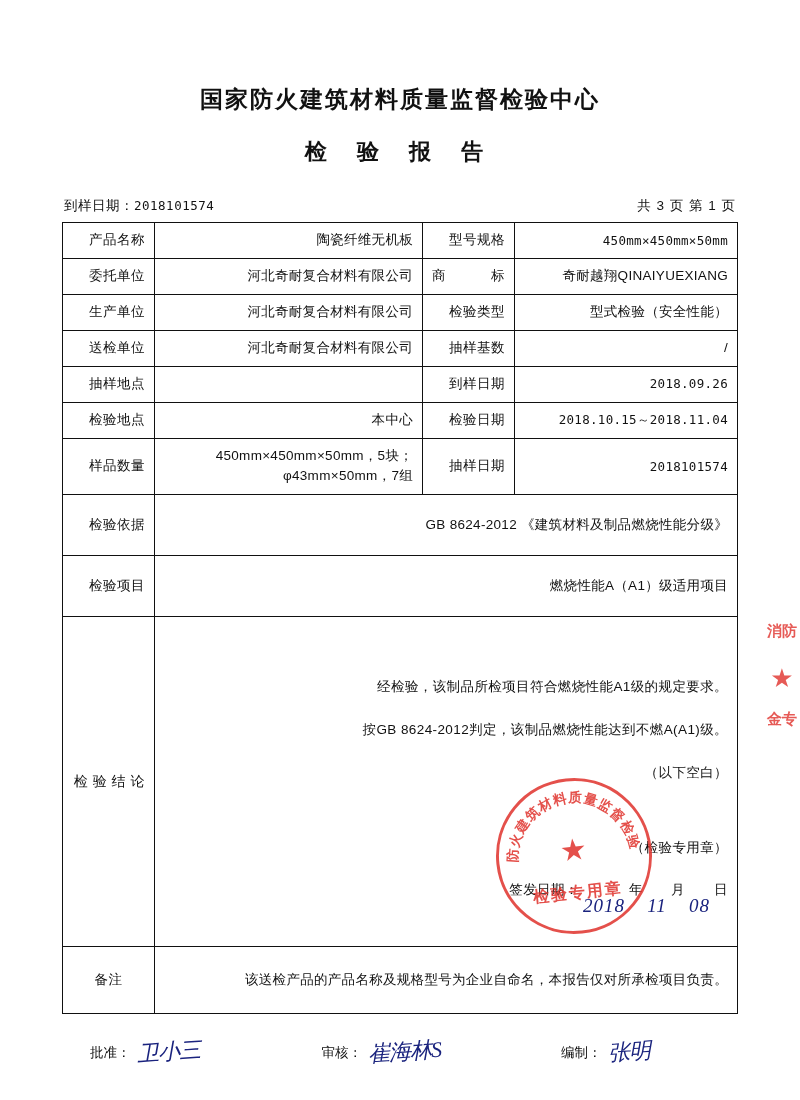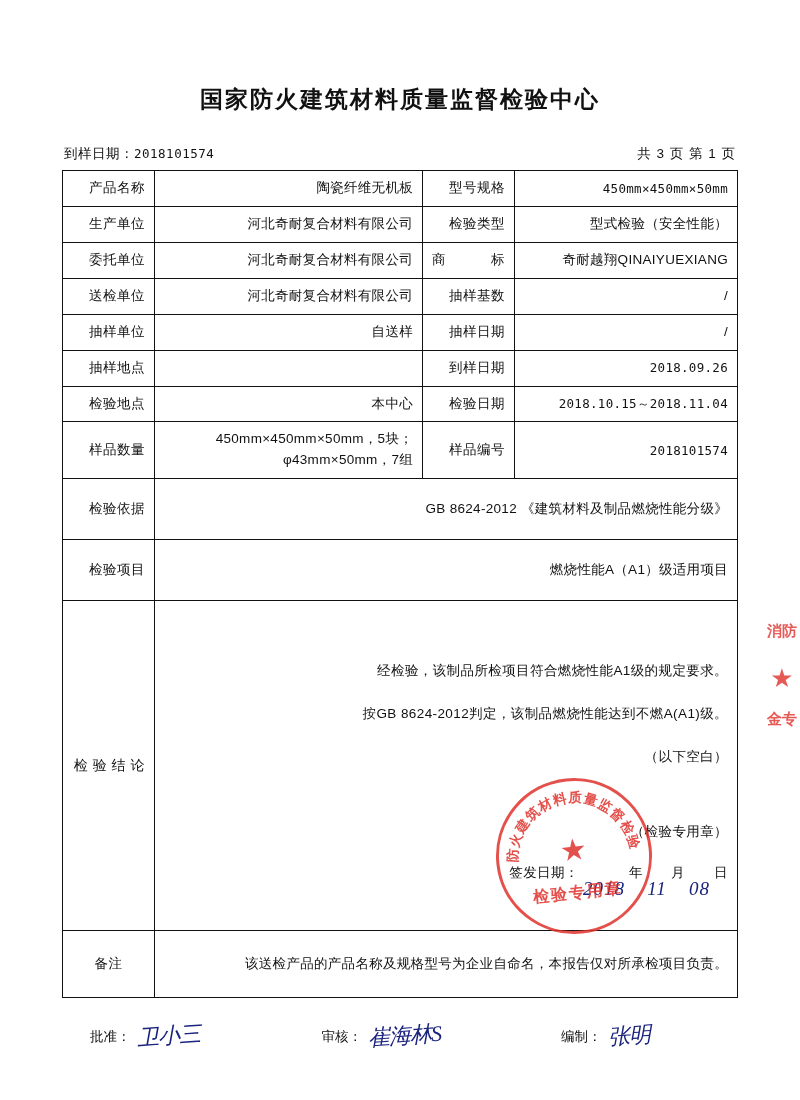--- a/index.html
+++ b/index.html
@@ -200,20 +200,21 @@
   .seal-edge .etxt { display: block; font-weight: bold; }
   svg.arcsvg { overflow: visible; }
   .arc-text { fill: #e0322c; font-size: 13.5px; font-weight: bold; letter-spacing: 1px; font-family: "Liberation Sans", sans-serif; }
 </style>
 </head>
 <body>
 
 <div class="page">
 
   <div class="org-title">国家防火建筑材料质量监督检验中心</div>
+  <div class="doc-title">检 验 报 告</div>
 
   <div class="meta-row">
     <div class="meta-left">
       <span>到样日期：</span><span class="mono-ish">2018101574</span>
     </div>
     <div class="meta-right">共 3 页 第 1 页</div>
   </div>
 
   <table class="report">
     <colgroup>
@@ -221,66 +222,60 @@
       <col style="width:268px">
       <col style="width:92px">
       <col>
     </colgroup>
     <tbody>
       <tr>
         <td class="lbl">产品名称</td>
         <td class="val">陶瓷纤维无机板</td>
         <td class="lbl2">型号规格</td>
         <td class="val mono-ish">450mm×450mm×50mm</td>
-      </tr>
-      <tr>
-        <td class="lbl">生产单位</td>
-        <td class="val">河北奇耐复合材料有限公司</td>
-        <td class="lbl2">检验类型</td>
-        <td class="val">型式检验（安全性能）</td>
       </tr>
       <tr>
         <td class="lbl">委托单位</td>
         <td class="val">河北奇耐复合材料有限公司</td>
         <td class="lbl2">
           <span class="lbl-spread">
             <span>商</span>
             <span>标</span>
           </span>
         </td>
         <td class="val">奇耐越翔QINAIYUEXIANG</td>
       </tr>
       <tr>
+        <td class="lbl">生产单位</td>
+        <td class="val">河北奇耐复合材料有限公司</td>
+        <td class="lbl2">检验类型</td>
+        <td class="val">型式检验（安全性能）</td>
+      </tr>
+      <tr>
         <td class="lbl">送检单位</td>
         <td class="val">河北奇耐复合材料有限公司</td>
         <td class="lbl2">抽样基数</td>
         <td class="val">/</td>
       </tr>
       <tr>
-        <td class="lbl">抽样单位</td>
-        <td class="val">自送样</td>
-        <td class="lbl2">抽样日期</td>
-        <td class="val">/</td>
-      </tr>
-      <tr>
         <td class="lbl">抽样地点</td>
         <td class="val"></td>
         <td class="lbl2">到样日期</td>
         <td class="val mono-ish">2018.09.26</td>
       </tr>
       <tr>
         <td class="lbl">检验地点</td>
         <td class="val">本中心</td>
         <td class="lbl2">检验日期</td>
         <td class="val mono-ish">2018.10.15～2018.11.04</td>
       </tr>
       <tr class="tall">
         <td class="lbl">样品数量</td>
         <td class="val">450mm×450mm×50mm，5块；φ43mm×50mm，7组</td>
-        <td class="lbl2">样品编号</td>
+        <td class="lbl2">抽样日期</td>
         <td class="val mono-ish">2018101574</td>
       </tr>
       <tr class="basis-row">
         <td class="lbl">检验依据</td>
         <td class="val" colspan="3">GB 8624-2012 《建筑材料及制品燃烧性能分级》</td>
       </tr>
       <tr class="basis-row">
         <td class="lbl">检验项目</td>
         <td class="val" colspan="3">燃烧性能A（A1）级适用项目</td>
       </tr>

